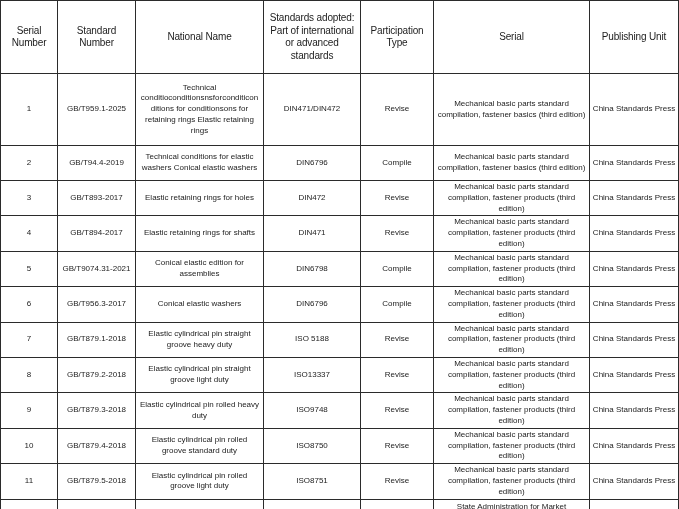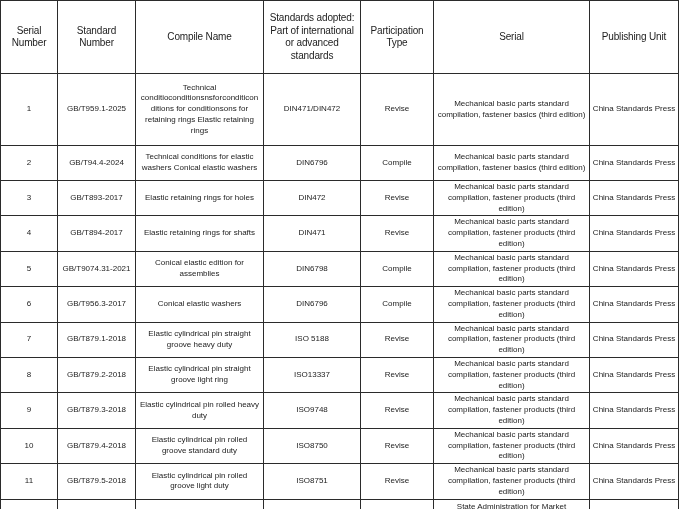--- a/index.html
+++ b/index.html
@@ -67,40 +67,40 @@
       <col style="width:128px">
       <col style="width:97px">
       <col style="width:73px">
       <col style="width:156px">
       <col style="width:89px">
     </colgroup>
     <thead>
       <tr>
         <th>Serial Number</th>
         <th>Standard Number</th>
-        <th>Compile Name</th>
+        <th>National Name</th>
         <th>Standards adopted: Part of international or advanced standards</th>
         <th>Participation Type</th>
         <th>Serial</th>
         <th>Publishing Unit</th>
       </tr>
     </thead>
     <tbody>
         <tr>
           <td>1</td>
           <td>GB/T959.1-2025</td>
           <td>Technical conditioconditionsnsforconditiconditions for conditionsons for retaining rings Elastic retaining rings</td>
           <td>DIN471/DIN472</td>
           <td>Revise</td>
           <td>Mechanical basic parts standard compilation, fastener basics (third edition)</td>
           <td>China Standards Press</td>
         </tr>
         <tr>
           <td>2</td>
-          <td>GB/T94.4-2024</td>
+          <td>GB/T94.4-2019</td>
           <td>Technical conditions for elastic washers Conical elastic washers</td>
           <td>DIN6796</td>
           <td>Compile</td>
           <td>Mechanical basic parts standard compilation, fastener basics (third edition)</td>
           <td>China Standards Press</td>
         </tr>
         <tr>
           <td>3</td>
           <td>GB/T893-2017</td>
           <td>Elastic retaining rings for holes</td>
@@ -141,21 +141,21 @@
           <td>GB/T879.1-2018</td>
           <td>Elastic cylindrical pin straight groove heavy duty</td>
           <td>ISO 5188</td>
           <td>Revise</td>
           <td>Mechanical basic parts standard compilation, fastener products (third edition)</td>
           <td>China Standards Press</td>
         </tr>
         <tr>
           <td>8</td>
           <td>GB/T879.2-2018</td>
-          <td>Elastic cylindrical pin straight groove light ring</td>
+          <td>Elastic cylindrical pin straight groove light duty</td>
           <td>ISO13337</td>
           <td>Revise</td>
           <td>Mechanical basic parts standard compilation, fastener products (third edition)</td>
           <td>China Standards Press</td>
         </tr>
         <tr>
           <td>9</td>
           <td>GB/T879.3-2018</td>
           <td>Elastic cylindrical pin rolled heavy duty</td>
           <td>ISO9748</td>

